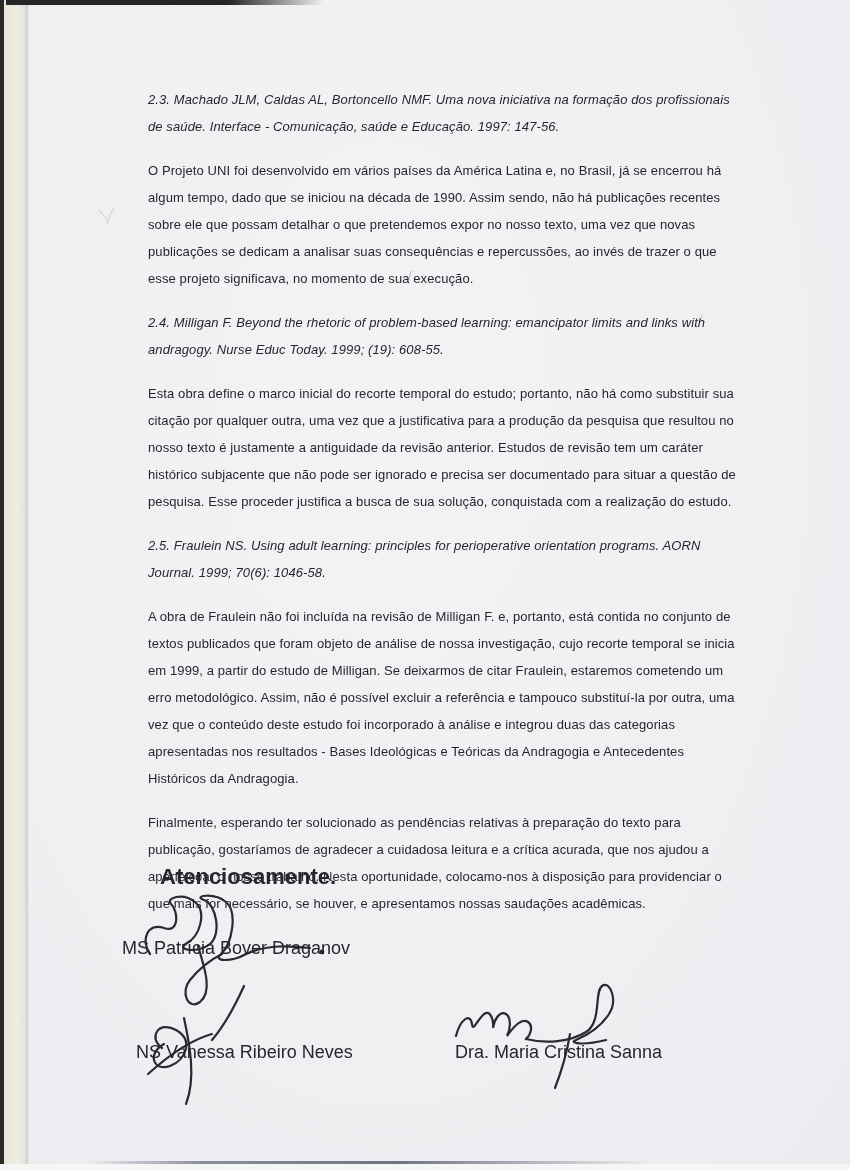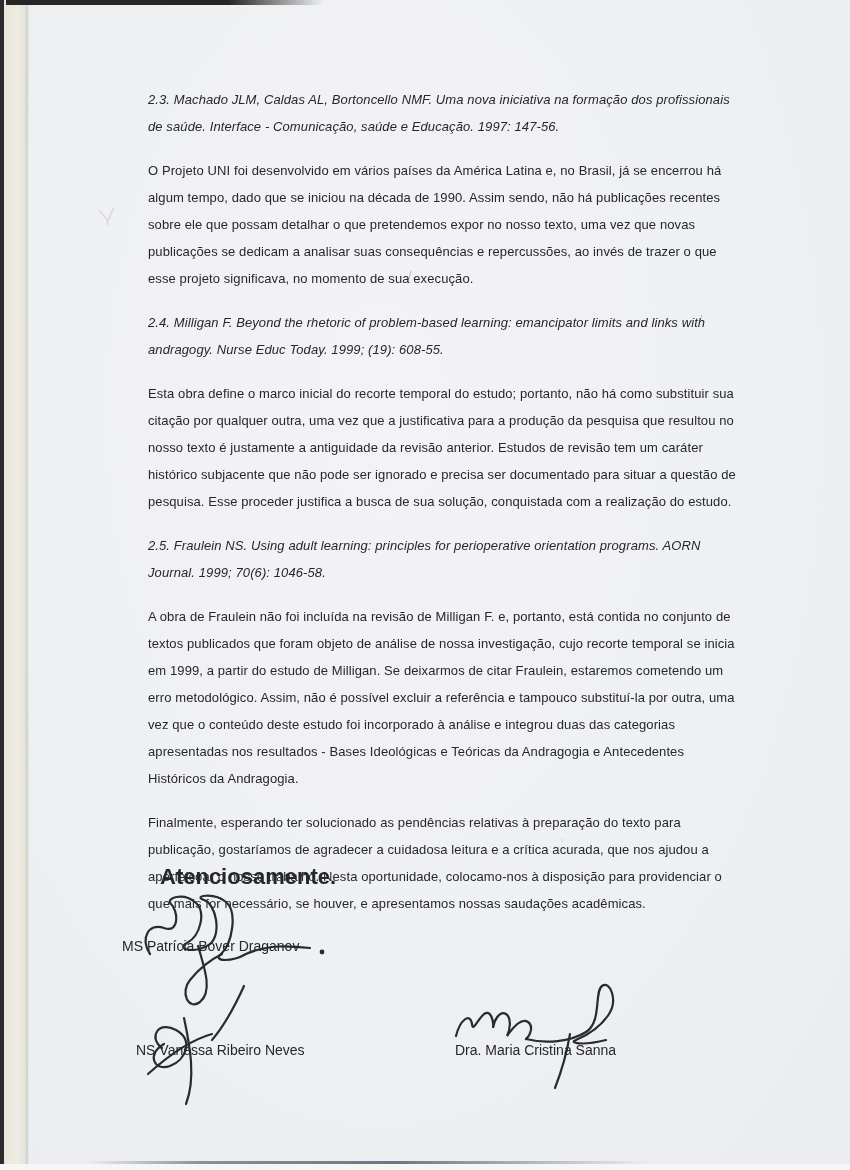--- a/index.html
+++ b/index.html
@@ -29,21 +29,21 @@
   .smudge{position:absolute;width:22px;height:20px;opacity:.55;}
   
   .text-col{
     position:absolute;left:148px;top:86px;width:592px;
     font-size:13px;line-height:27px;letter-spacing:.1px;
   }
   .para{margin:0 0 17px 0;}
   .ref{font-style:italic;}
   
   .closing{position:absolute;left:160px;top:864px;font-size:22px;font-weight:bold;}
-  .name{position:absolute;font-size:14px;white-space:nowrap;}
+  .name{position:absolute;font-size:18px;white-space:nowrap;}
   .sig{position:absolute;pointer-events:none;}
   .sig path{fill:none;stroke:#2a2a33;stroke-width:2.2;stroke-linecap:round;}
 </style>
 </head>
 <body>
 
 <div class="scan">
 
   <div class="edge-left-strip"></div>
   <div class="edge-left-dark"></div>

